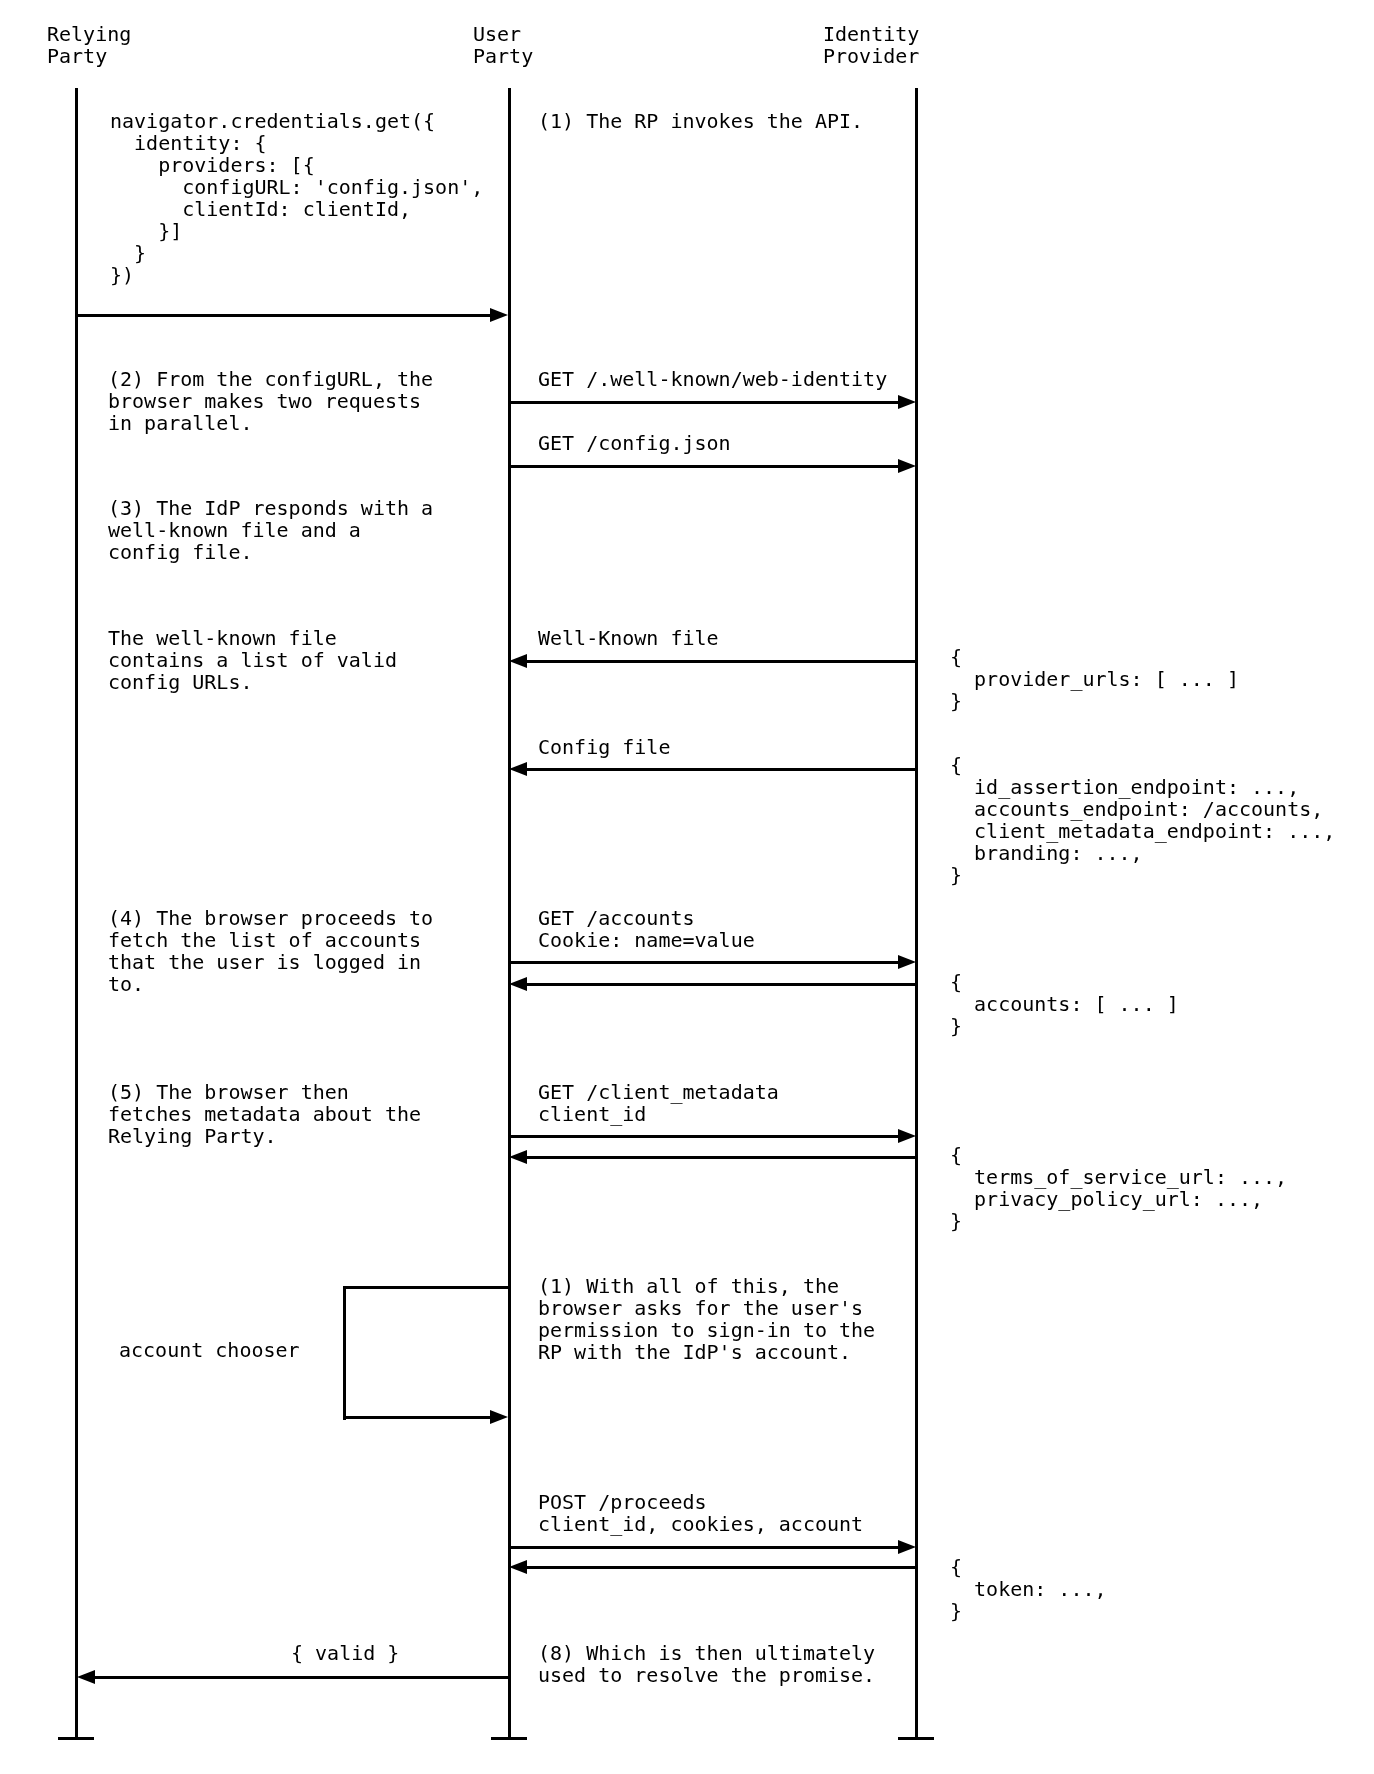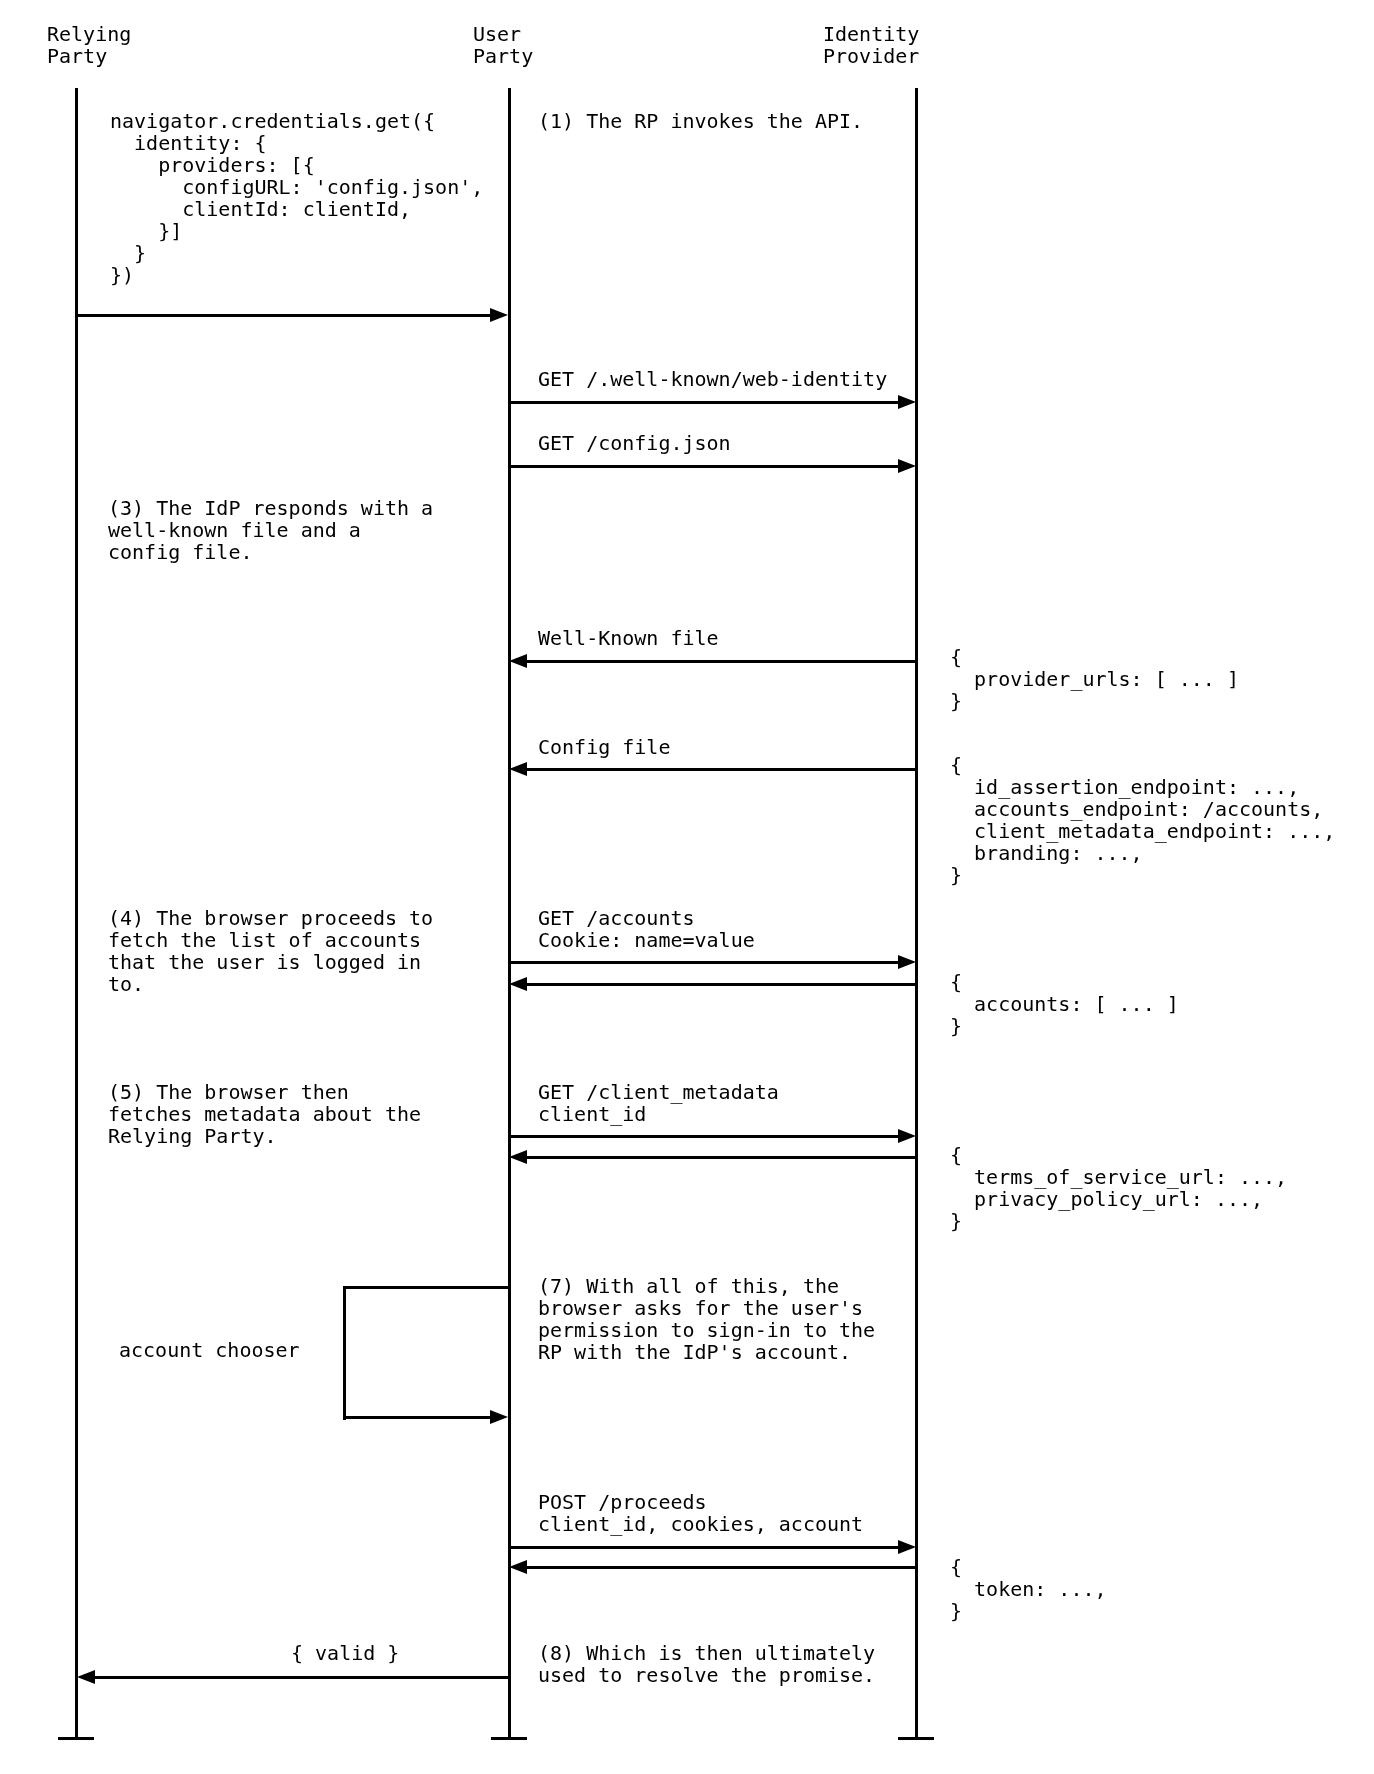--- a/index.html
+++ b/index.html
@@ -80,33 +80,39 @@
       configURL: 'config.json',
       clientId: clientId,
     }]
   }
 })</div>
   <div class="txt" style="left:538px; top:110px;">(1) The RP invokes the API.</div>
 
   <div class="shaft" style="left:77px;  top:314px; width:415px;"></div>
   <div class="head-right" style="left:490px; top:308px;"></div>
 
+  <div class="txt" style="left:108px; top:368px;">(2) From the configURL, the
+browser makes two requests
+in parallel.</div>
 
   <div class="txt" style="left:538px; top:368px;">GET /.well-known/web-identity</div>
   <div class="shaft" style="left:510px; top:401px; width:390px;"></div>
   <div class="head-right" style="left:898px; top:395px;"></div>
 
   <div class="txt" style="left:538px; top:432px;">GET /config.json</div>
   <div class="shaft" style="left:510px; top:465px; width:390px;"></div>
   <div class="head-right" style="left:898px; top:459px;"></div>
 
   <div class="txt" style="left:108px; top:497px;">(3) The IdP responds with a
 well-known file and a
 config file.</div>
 
+  <div class="txt" style="left:108px; top:627px;">The well-known file
+contains a list of valid
+config URLs.</div>
   <div class="txt" style="left:538px; top:627px;">Well-Known file</div>
   <div class="shaft" style="left:527px; top:660px; width:389px;"></div>
   <div class="head-left" style="left:509px; top:654px;"></div>
   <div class="txt" style="left:950px; top:646px;">{
   provider_urls: [ ... ]
 }</div>
 
   <div class="txt" style="left:538px; top:736px;">Config file</div>
   <div class="shaft" style="left:527px; top:768px; width:389px;"></div>
   <div class="head-left" style="left:509px; top:762px;"></div>
@@ -138,21 +144,21 @@
 client_id</div>
   <div class="shaft" style="left:510px; top:1135px; width:390px;"></div>
   <div class="head-right" style="left:898px; top:1129px;"></div>
   <div class="shaft" style="left:527px; top:1156px; width:389px;"></div>
   <div class="head-left" style="left:509px; top:1150px;"></div>
   <div class="txt" style="left:950px; top:1144px;">{
   terms_of_service_url: ...,
   privacy_policy_url: ...,
 }</div>
 
-  <div class="txt" style="left:538px; top:1275px;">(7) With all of this, the
+  <div class="txt" style="left:538px; top:1275px;">(1) With all of this, the
 browser asks for the user's
 permission to sign-in to the
 RP with the IdP's account.</div>
   <div class="txt" style="left:119px; top:1339px;">account chooser</div>
   <div class="shaft" style="left:343px; top:1286px; width:166px;"></div>
   <div class="vline" style="left:343px; top:1286px; height:134px;"></div>
   <div class="shaft" style="left:346px; top:1416px; width:146px;"></div>
   <div class="head-right" style="left:490px; top:1410px;"></div>
 
   <div class="txt" style="left:538px; top:1491px;">POST /proceeds

